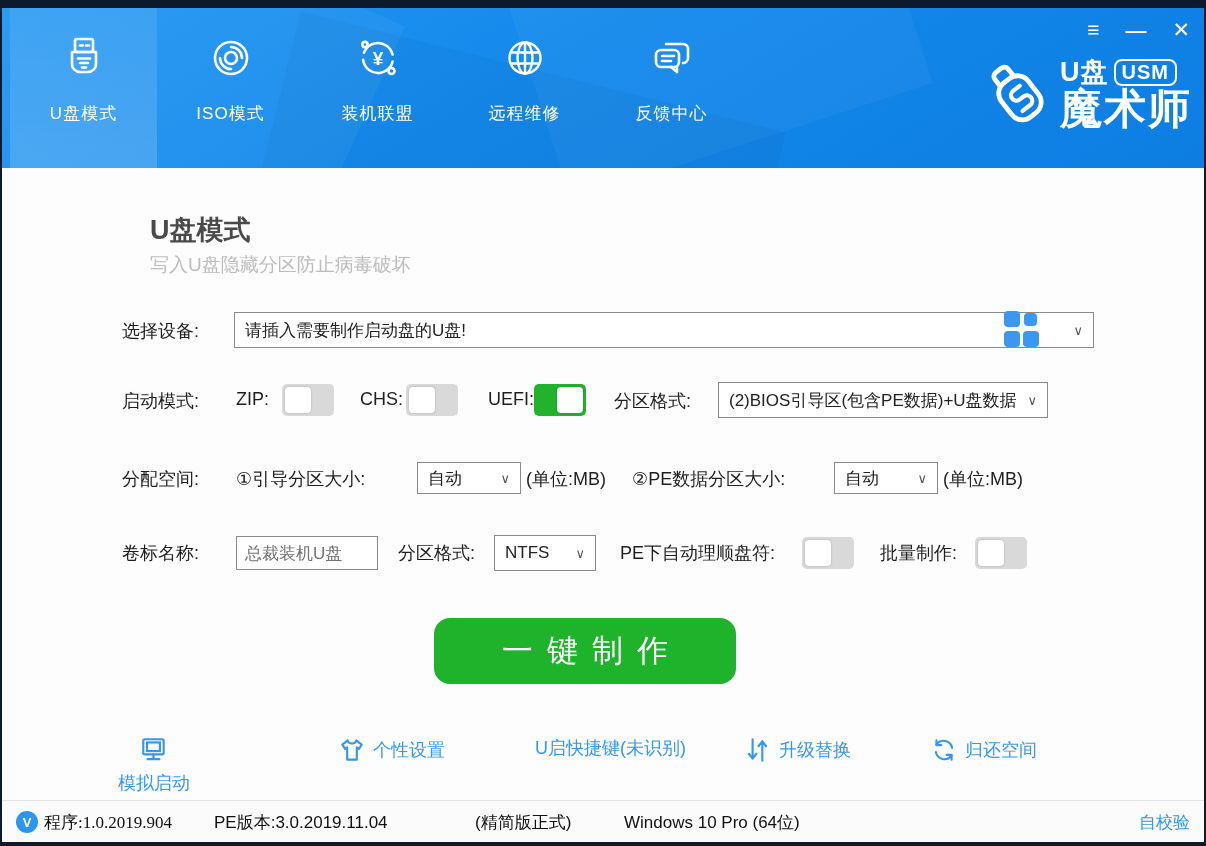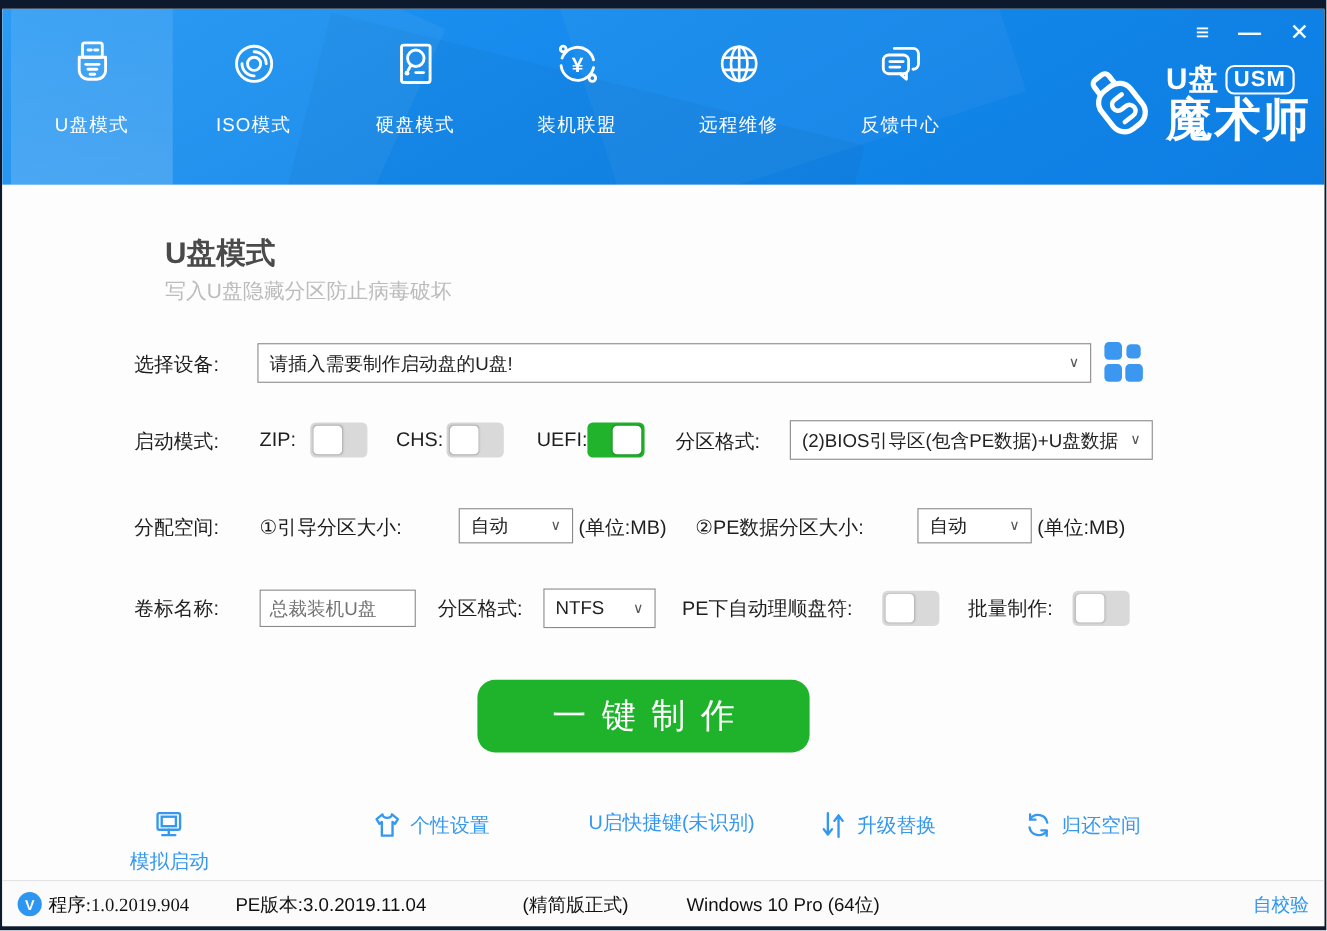--- a/index.html
+++ b/index.html
@@ -115,30 +115,20 @@
         <svg class="nicon" viewBox="0 0 48 48" fill="none" stroke="#fff" stroke-width="2.6" stroke-linecap="round">
           <circle cx="24" cy="24" r="16"></circle>
             <circle cx="24" cy="24" r="6"></circle>
           <path d="M24 13 a11 11 0 0 1 11 11"></path>
             <path d="M24 35 a11 11 0 0 1 -11 -11"></path>
         </svg>
         <span class="nlabel">ISO模式</span>
       </div>
       <div class="nav-item">
         <svg class="nicon" viewBox="0 0 48 48" fill="none" stroke="#fff" stroke-width="2.6" stroke-linecap="round">
-          <rect x="11" y="7" width="26" height="34" rx="2"></rect>
-          <circle cx="24" cy="19" r="7.5"></circle>
-          <line x1="19.5" y1="25.5" x2="17" y2="30"></line>
-          <circle cx="16" cy="32.5" r="2.2" fill="#fff" stroke="none"></circle>
-          <line x1="24" y1="32" x2="31" y2="32"></line>
-        </svg>
-        <span class="nlabel">硬盘模式</span>
-      </div>
-      <div class="nav-item">
-        <svg class="nicon" viewBox="0 0 48 48" fill="none" stroke="#fff" stroke-width="2.6" stroke-linecap="round">
           <circle cx="24" cy="24" r="15" stroke-dasharray="36 7 38 7" transform="rotate(35 24 24)"></circle>
           <circle cx="11" cy="10.5" r="2.6"></circle>
             <circle cx="37.5" cy="37" r="3"></circle>
           <text x="24" y="31" font-size="19" font-weight="bold" fill="#fff" stroke="none" text-anchor="middle" font-family="sans-serif">¥</text>
         </svg>
         <span class="nlabel">装机联盟</span>
       </div>
       <div class="nav-item">
         <svg class="nicon" viewBox="0 0 48 48" fill="none" stroke="#fff" stroke-width="2.4" stroke-linecap="round">
           <circle cx="24" cy="24" r="15.5"></circle>
@@ -183,21 +173,21 @@
         <span class="logo-line2">魔术师</span>
       </div>
     </div>
   </div>
 
   <div class="main">
     <div class="page-title">U盘模式</div>
     <div class="page-subtitle">写入U盘隐藏分区防止病毒破坏</div>
 
     <span class="flabel" style="left:120px; top:151px;">选择设备:</span>
-    <div class="combo" style="left:232px; top:144px; width:758px; height:36px;">
+    <div class="combo" style="left:232px; top:144px; width:860px; height:36px;">
       <span class="cval">请插入需要制作启动盘的U盘!</span>
       <span class="chev">∨</span>
     </div>
     <svg class="grid-icon" style="left:1000px; top:142px;" viewBox="0 0 40 40" fill="#3b97f0">
       <rect x="2" y="1" width="16" height="16" rx="4"></rect>
       <rect x="22" y="3" width="13" height="13" rx="4"></rect>
       <rect x="2" y="21" width="16" height="16" rx="4"></rect>
       <rect x="21" y="21" width="16" height="16" rx="4"></rect>
     </svg>
 

